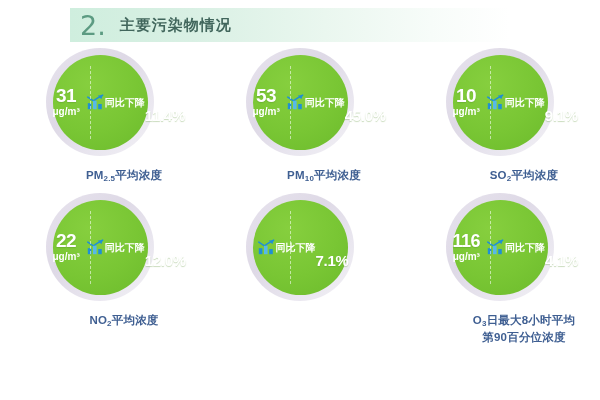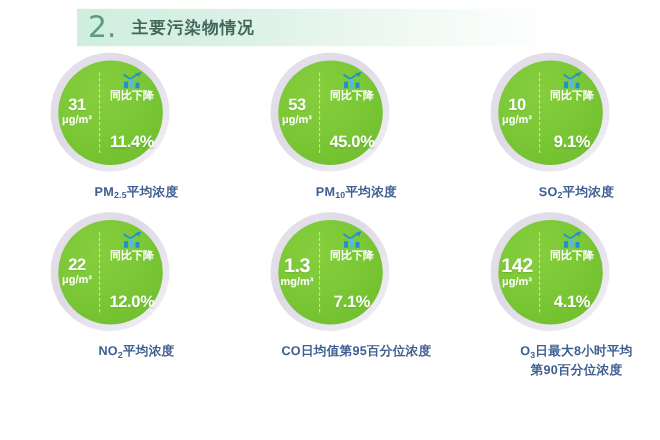--- a/index.html
+++ b/index.html
@@ -94,39 +94,39 @@
 
   
   .value-block {
     width: 37px;
     text-align: center;
     padding-right: 2px;
     box-sizing: border-box;
     color: #ffffff;
   }
   .value {
-    font-size: 15px;
+    font-size: 19px;
     font-weight: 700;
     line-height: 1.0;
     letter-spacing: -0.5px;
     text-shadow: 0 1px 1px rgba(80,140,40,0.35);
   }
   .value.small { font-size: 18px; }
   .unit {
     font-size: 10px;
     font-weight: 700;
     line-height: 1.2;
     margin-top: 1px;
   }
 
   
   .change-block {
     flex: 1;
     display: flex;
-    flex-direction: column;
+    flex-direction: row;
     align-items: center;
     justify-content: space-between;
     padding-left: 3px;
     box-sizing: border-box;
     color: #ffffff;
   }
   .trend-icon {
     width: 20px;
     height: 16px;
     margin-bottom: 1px;
@@ -269,46 +269,41 @@
         </div>
       </div>
     </div>
     <div class="caption" title="NO2平均浓度"><span>NO</span><sub>2</sub><span>平均浓度</span></div>
   </div>
 
   <div class="card">
     <div class="ring">
       <div class="disc">
         <div class="divider"></div>
-        <div class="value-block">
-          <div class="value small">1.3</div>
-          <div class="unit">mg/m³</div>
-        </div>
         <div class="change-block">
           <svg class="trend-icon" viewBox="0 0 24 20">
             <path d="M3 4 L10 8.5 L14.5 5.5 L21.5 1.5" stroke="#1f8fd6" stroke-width="2" fill="none" stroke-linecap="round"></path>
             <path d="M21.5 1.5 L15.5 2.0 L20.0 6.6 Z" fill="#1f8fd6"></path>
             <rect x="3" y="11.5" width="4.5" height="7.5" fill="#1f8fd6"></rect>
             <rect x="9.5" y="8.5" width="4.5" height="10.5" fill="#57b9e8"></rect>
             <rect x="16" y="12.5" width="4.5" height="6.5" fill="#1f8fd6"></rect>
           </svg>
           <div class="change-label">同比下降</div>
           <div class="pct">7.1%</div>
         </div>
       </div>
     </div>
-    <div class="caption" title="CO日均值第95百分位浓度"><span>CO</span><span>日均值第95百分位浓度</span></div>
-  </div>
-
-  <div class="card">
-    <div class="ring">
-      <div class="disc">
-        <div class="divider"></div>
-        <div class="value-block">
-          <div class="value small">142</div>
+  </div>
+
+  <div class="card">
+    <div class="ring">
+      <div class="disc">
+        <div class="divider"></div>
+        <div class="value-block">
+          <div class="value small">116</div>
           <div class="unit">μg/m³</div>
         </div>
         <div class="change-block">
           <svg class="trend-icon" viewBox="0 0 24 20">
             <path d="M3 4 L10 8.5 L14.5 5.5 L21.5 1.5" stroke="#1f8fd6" stroke-width="2" fill="none" stroke-linecap="round"></path>
             <path d="M21.5 1.5 L15.5 2.0 L20.0 6.6 Z" fill="#1f8fd6"></path>
             <rect x="3" y="11.5" width="4.5" height="7.5" fill="#1f8fd6"></rect>
             <rect x="9.5" y="8.5" width="4.5" height="10.5" fill="#57b9e8"></rect>
             <rect x="16" y="12.5" width="4.5" height="6.5" fill="#1f8fd6"></rect>
           </svg>

